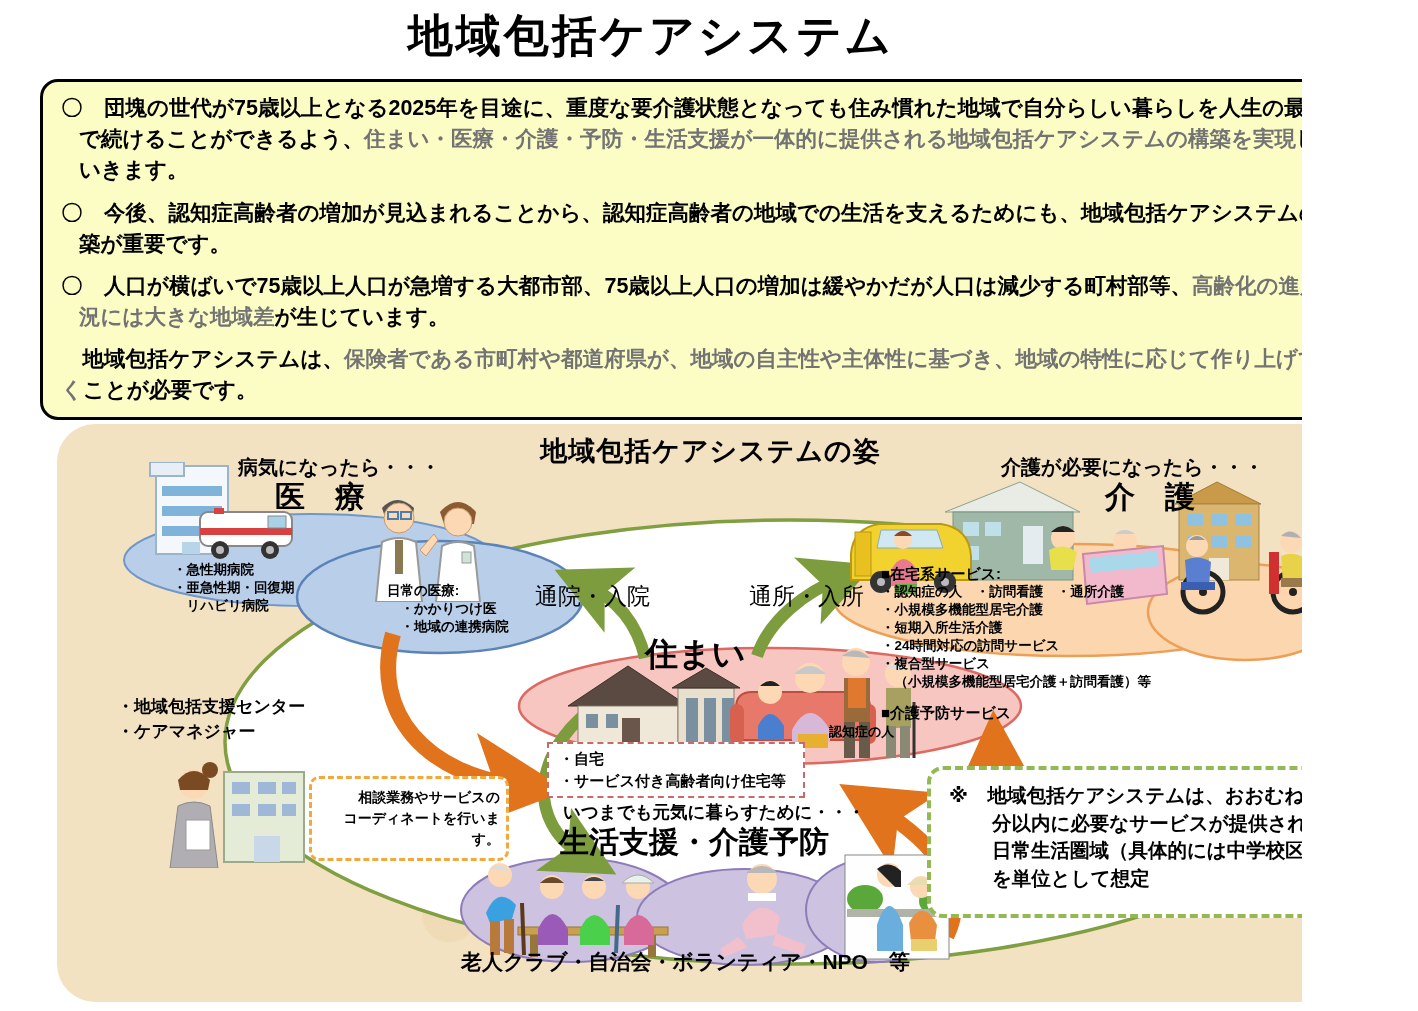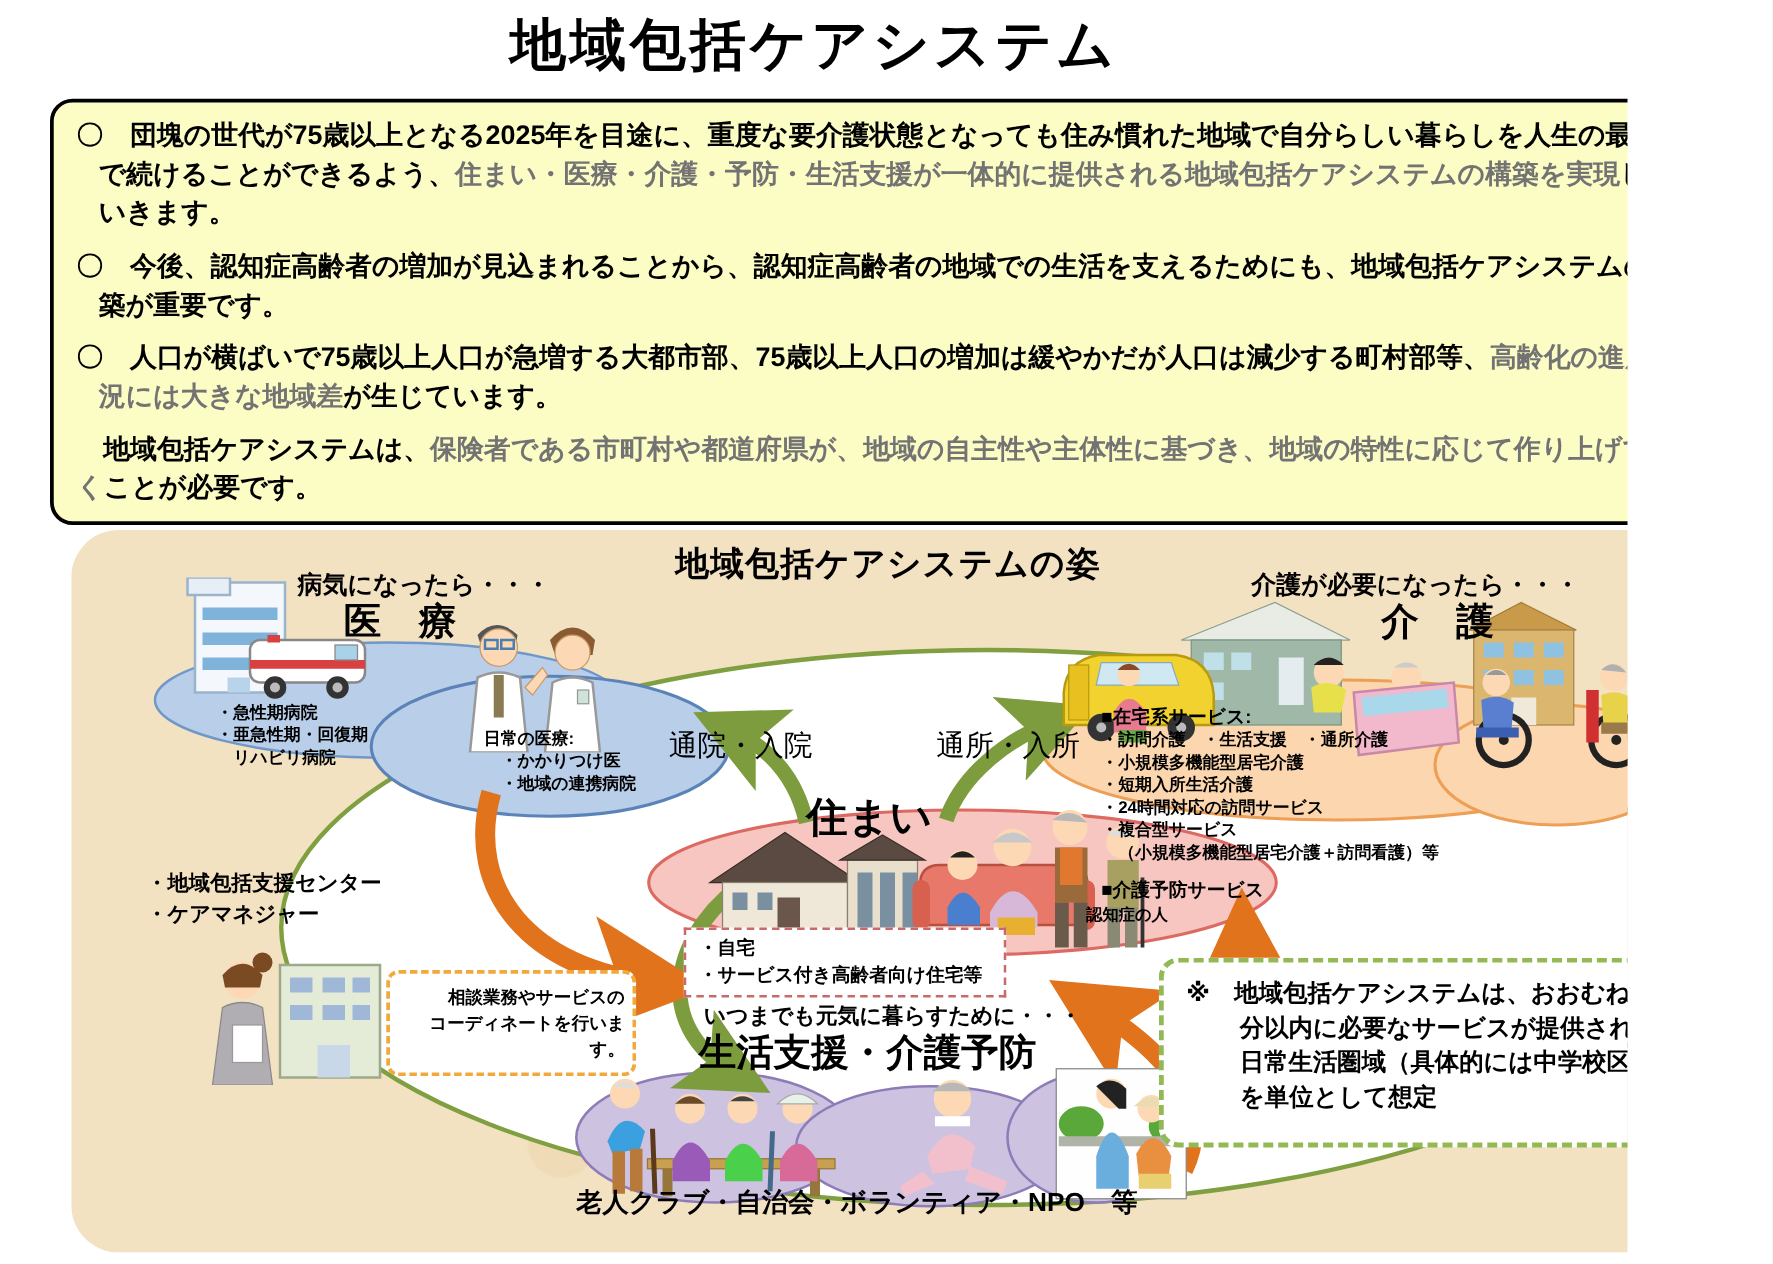--- a/index.html
+++ b/index.html
@@ -305,32 +305,32 @@
     </div>
 
     <div class="lbl arrow-label" style="left:478px;top:157px;">通院・入院</div>
     <div class="lbl arrow-label" style="left:692px;top:157px;">通所・入所</div>
 
     <div class="lbl tagline" style="left:944px;top:30px;">介護が必要になったら・・・</div>
     <div class="lbl sector-heading" style="left:1048px;top:53px;">介　護</div>
 
     <div class="lbl" style="left:824px;top:140px;">
       <div class="svc-title">■在宅系サービス:</div>
-      <div class="svc-item">・訪問介護　・生活支援　・通所介護</div>
+      <div class="svc-item">・認知症の人　・訪問看護　・通所介護</div>
       <div class="svc-item">・小規模多機能型居宅介護</div>
       <div class="svc-item">・短期入所生活介護</div>
       <div class="svc-item">・24時間対応の訪問サービス</div>
       <div class="svc-item">・複合型サービス</div>
       <div class="svc-item">　（小規模多機能型居宅介護＋訪問看護）等</div>
       <div class="svc-title" style="margin-top:12px;">■介護予防サービス</div>
     </div>
 
 
     <div class="lbl housing-heading" style="left:588px;top:208px;">住まい</div>
-    <div class="lbl mini-label" style="left:772px;top:299px;margin-left:40px;">認知症の人</div>
+    <div class="lbl mini-label" style="left:772px;top:299px;">認知症の人</div>
     <div class="dashed-box housing-box" style="left:490px;top:318px;width:258px;">
       <div>・自宅</div>
       <div>・サービス付き高齢者向け住宅等</div>
     </div>
 
     <div class="lbl support-labels" style="left:60px;top:270px;">
       <div>・地域包括支援センター</div>
       <div>・ケアマネジャー</div>
     </div>
     <div class="dashed-box callout-box" style="left:252px;top:352px;width:200px;">

